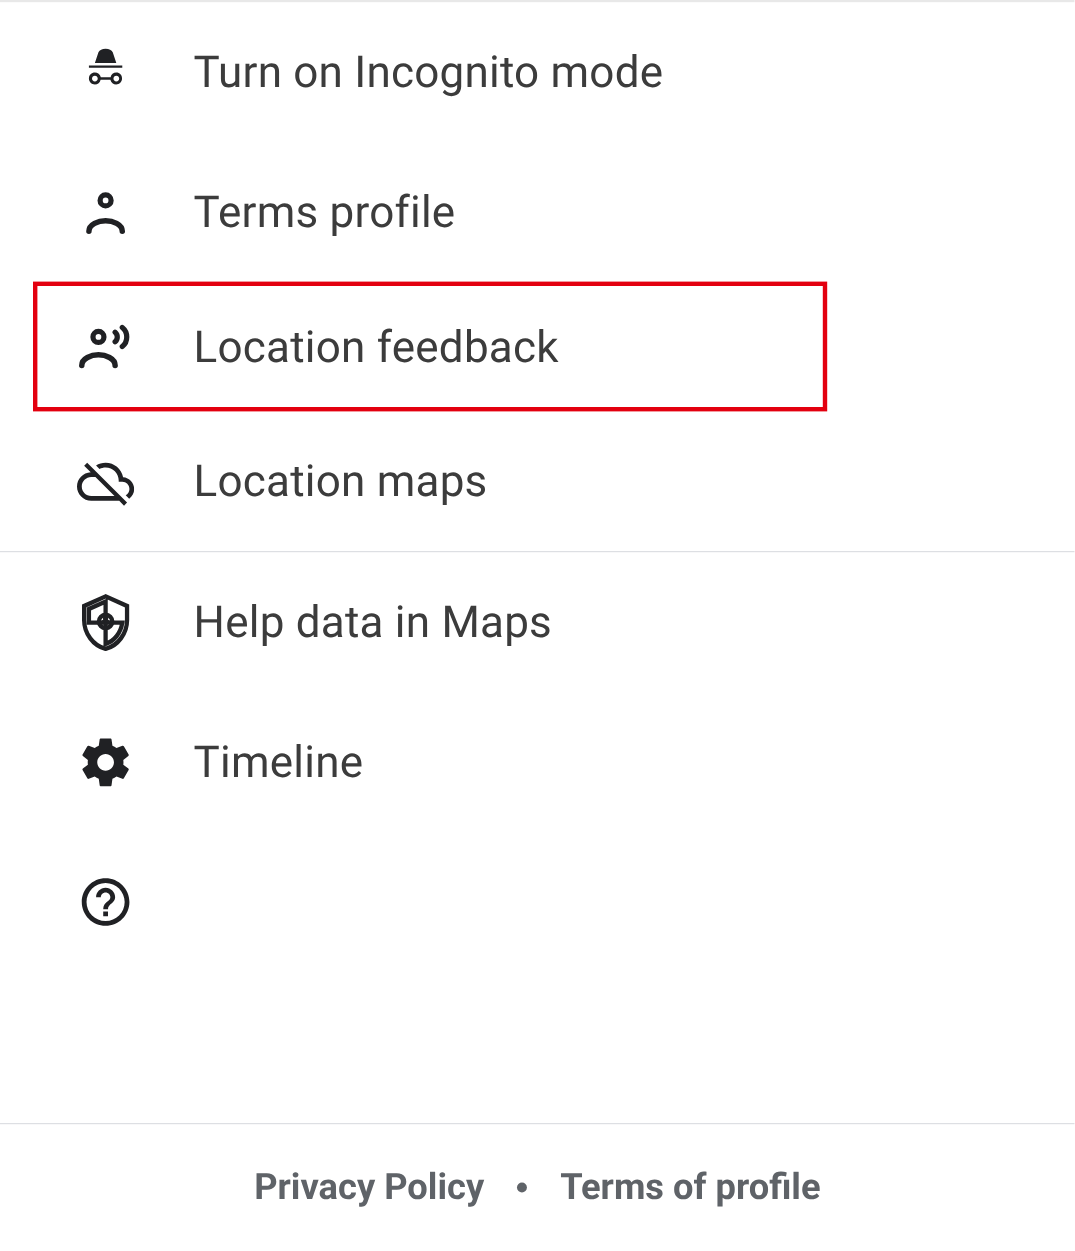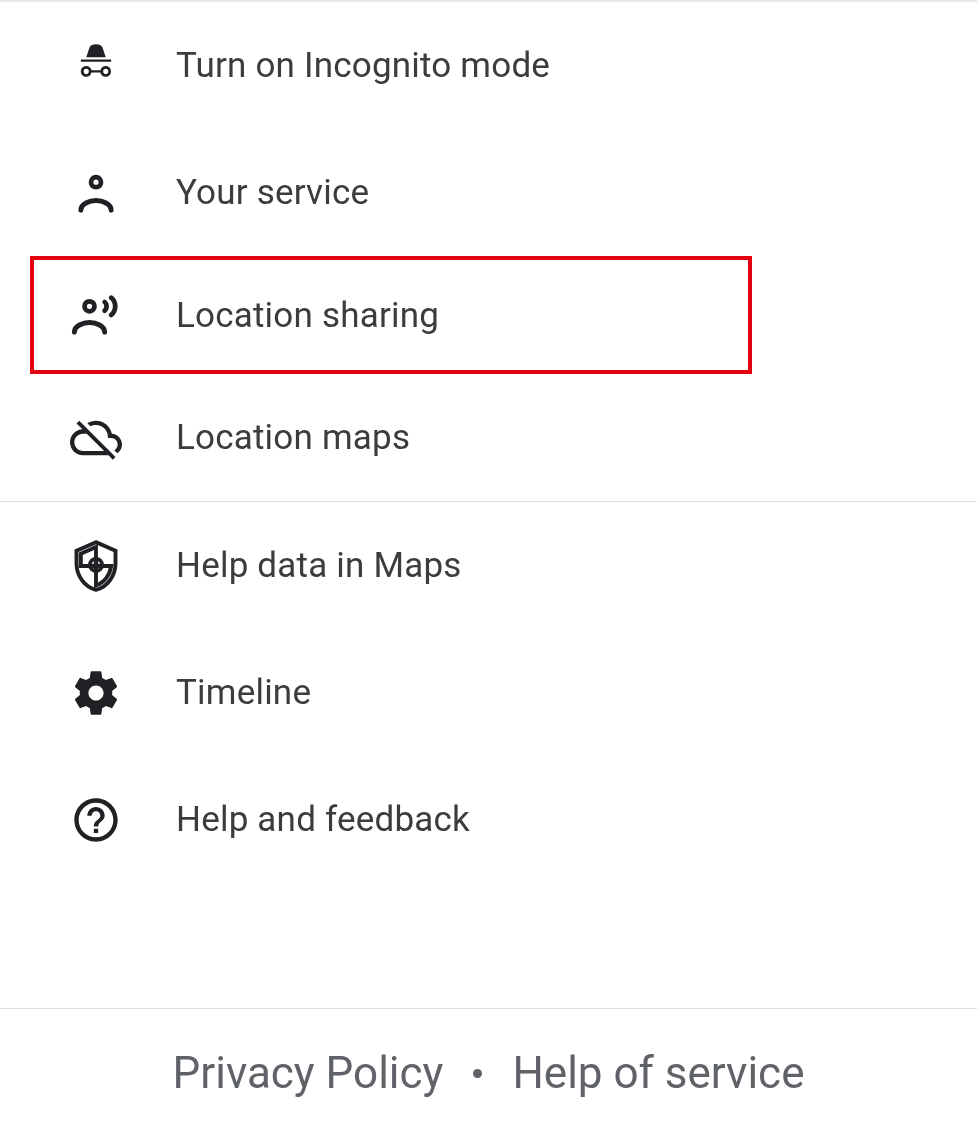--- a/index.html
+++ b/index.html
@@ -46,42 +46,42 @@
     display: flex;
     align-items: center;
     justify-content: center;
     margin-right: 50px;
     flex-shrink: 0;
   }
   .menu-item.highlighted .icon-container {
     margin-right: 50px;
   }
   .menu-label {
-    font-size: 35px;
+    font-size: 40px;
     color: #3c3c3c;
     font-weight: 400;
     letter-spacing: 0.2px;
   }
   .divider {
     height: 1px;
     background: #dadce0;
     width: 100%;
   }
   .footer {
     display: flex;
     align-items: center;
     justify-content: center;
     padding: 38px 0;
     gap: 30px;
   }
   .footer-link {
-    font-size: 44px;
+    font-size: 33px;
     color: #5f6368;
     cursor: pointer;
-    font-weight: 400;
+    font-weight: 700;
   }
   .footer-dot {
     width: 9px;
     height: 9px;
     background: #5f6368;
     border-radius: 50%;
   }
   svg {
     width: 52px;
     height: 52px;
@@ -105,33 +105,33 @@
   </div>
 
   <div class="menu-item">
     <span class="icon-container">
       <svg viewBox="0 0 24 24">
           <path d="M12 12c2.21 0 4-1.79 4-4s-1.79-4-4-4-4 1.79-4 4 1.79 4 4 4zm0 2c-2.67 0-8 1.34-8 4v2h16v-2c0-2.66-5.33-4-8-4zm0-12c1.1 0 2 .9 2 2s-.9 2-2 2-2-.9-2-2 .9-2 2-2zm0 14c2.7 0 5.8 1.29 6 2H6c.23-.72 3.31-2 6-2z" fill="none"></path>
           <circle cx="12" cy="7" r="2.3" fill="none" stroke="#202124" stroke-width="2.2"></circle>
           <path d="M5 20c0-3 4-4.5 7-4.5s7 1.5 7 4.5" fill="none" stroke="#202124" stroke-width="2.3" stroke-linecap="round"></path>
         </svg>
     </span>
-    <span class="menu-label">Your service</span>
+    <span class="menu-label">Terms profile</span>
   </div>
 
 
   <div class="menu-item highlighted">
     <span class="icon-container">
       <svg viewBox="0 0 24 24">
           <circle cx="9" cy="8" r="2.3" fill="none" stroke="#202124" stroke-width="2.2"></circle>
           <path d="M2 20c0-3 4-4.5 7-4.5s7 1.5 7 4.5" fill="none" stroke="#202124" stroke-width="2.3" stroke-linecap="round"></path>
           <path d="M16 6c1.2 1 1.2 3 0 4M19 4c2.5 2 2.5 6 0 8" fill="none" stroke="#202124" stroke-width="2.2" stroke-linecap="round"></path>
         </svg>
     </span>
-    <span class="menu-label">Location sharing</span>
+    <span class="menu-label">Location feedback</span>
   </div>
 
   <div class="menu-item">
     <span class="icon-container">
       <svg viewBox="0 0 24 24">
           <path d="M19.35 10.04C18.67 6.59 15.64 4 12 4c-1.48 0-2.85.43-4.01 1.17l1.46 1.46C10.21 6.23 11.08 6 12 6c3.04 0 5.5 2.46 5.5 5.5v.5H19c1.66 0 3 1.34 3 3 0 1.13-.64 2.11-1.56 2.62l1.45 1.45C23.16 18.16 24 16.68 24 15c0-2.64-2.05-4.78-4.65-4.96zM3 5.27l2.75 2.74C2.56 8.15 0 10.77 0 14c0 3.31 2.69 6 6 6h11.73l2 2L21 20.73 4.27 4 3 5.27zM7.73 10l8 8H6c-2.21 0-4-1.79-4-4s1.79-4 4-4h1.73z"></path>
         </svg>
     </span>
     <span class="menu-label">Location maps</span>
   </div>
@@ -158,24 +158,23 @@
     </span>
     <span class="menu-label">Timeline</span>
   </div>
 
   <div class="menu-item">
     <span class="icon-container">
       <svg viewBox="0 0 24 24">
           <path d="M11 18h2v-2h-2v2zm1-16C6.48 2 2 6.48 2 12s4.48 10 10 10 10-4.48 10-10S17.52 2 12 2zm0 18c-4.41 0-8-3.59-8-8s3.59-8 8-8 8 3.59 8 8-3.59 8-8 8zm0-14c-2.21 0-4 1.79-4 4h2c0-1.1.9-2 2-2s2 .9 2 2c0 2-3 1.75-3 5h2c0-2.25 3-2.5 3-5 0-2.21-1.79-4-4-4z"></path>
         </svg>
     </span>
-    <span class="menu-label">Help and feedback</span>
   </div>
 
 </div>
 
 <div class="divider"></div>
 
 <div class="footer">
   <span class="footer-link">Privacy Policy</span>
   <span class="footer-dot"></span>
-  <span class="footer-link">Help of service</span>
+  <span class="footer-link">Terms of profile</span>
 </div>
 
 </body></html>

